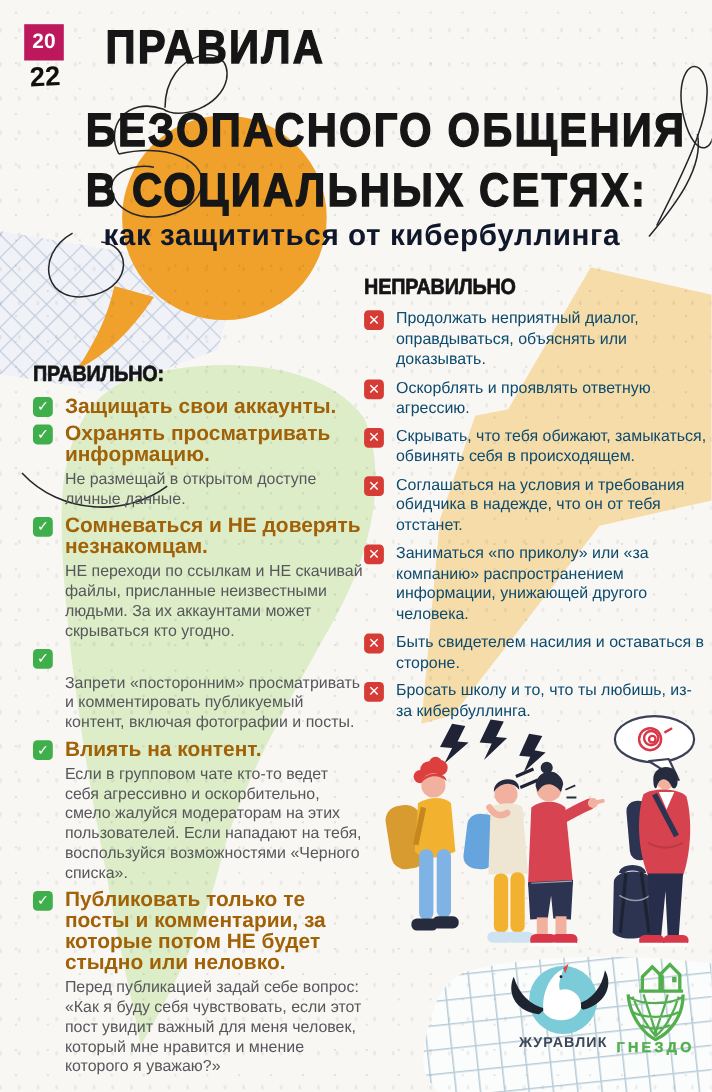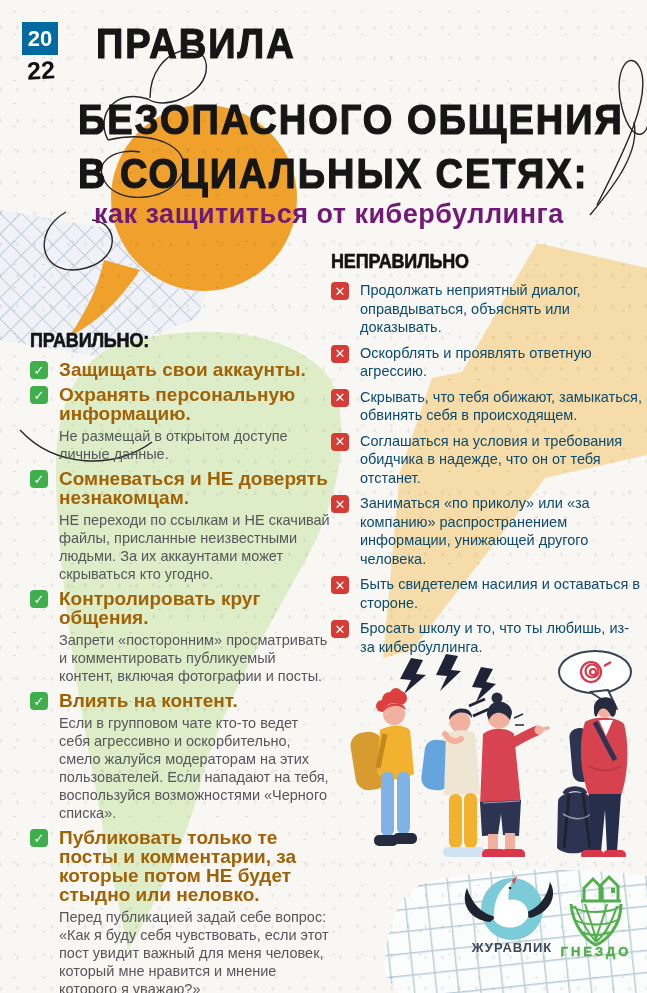--- a/index.html
+++ b/index.html
@@ -15,31 +15,31 @@
     background-image:
       radial-gradient(rgba(40,40,40,.11) 1px, transparent 1.4px),
       radial-gradient(rgba(40,40,40,.07) 1px, transparent 1.4px);
     background-size:29px 23px,17px 31px;
     background-position:0 0,9px 12px;
   }
   .deco{position:absolute;left:0;top:0;z-index:0;}
   .abs{position:absolute;}
 
   
-  .year-top{left:22px;top:22px;width:36px;height:33px;background:#0369a1;color:#fff;
-    display:flex;align-items:center;justify-content:center;font-size:22px;font-weight:700;z-index:2;}
+  .year-top{left:22px;top:22px;width:36px;height:33px;background:#be185d;color:#fff;
+    display:flex;align-items:center;justify-content:center;font-size:19px;font-weight:700;z-index:2;}
   .year-bottom{left:23px;top:56px;width:36px;text-align:center;color:#101010;
     font-size:25px;font-weight:700;z-index:2;transform:rotate(-3deg);}
   .title-line{color:#161616;font-weight:700;font-size:38px;letter-spacing:2px;
     transform:scaleY(1.12);transform-origin:top left;white-space:nowrap;z-index:2;
     -webkit-text-stroke:1.1px #161616;}
   .t1{left:96px;top:20px;}
   .t2{left:78px;top:96px;}
   .t3{left:78px;top:150px;}
-  .subtitle{left:94px;top:199px;font-size:27px;font-weight:700;color:#701a75;
+  .subtitle{left:94px;top:199px;font-size:27px;font-weight:700;color:#0f172a;
     letter-spacing:.5px;white-space:nowrap;z-index:2;}
 
   
   .col{z-index:2;}
   .col-heading{font-size:20px;font-weight:700;color:#141414;-webkit-text-stroke:.6px #141414;
     letter-spacing:-.2px;transform:scaleX(.9);transform-origin:left;margin:0 0 8px 0;}
   .do-col{left:30px;top:329px;width:300px;}
   .dont-col{left:331px;top:250px;width:312px;}
   .item-row{display:flex;align-items:flex-start;}
   .badge-icon{width:18px;height:18px;border-radius:4px;flex:0 0 18px;margin-right:11px;margin-top:1px;
@@ -122,37 +122,36 @@
     <div class="do-item">
       <div class="item-row">
         <span class="badge-icon check">✓</span>
         <span class="item-title">Защищать свои аккаунты.</span>
       </div>
     </div>
 
     <div class="do-item">
       <div class="item-row">
         <span class="badge-icon check">✓</span>
-        <span class="item-title">Охранять персональную информацию.</span>
+        <span class="item-title">Охранять просматривать информацию.</span>
       </div>
       <p class="item-body">Не размещай в открытом доступе личные данные.</p>
     </div>
 
     <div class="do-item">
       <div class="item-row">
         <span class="badge-icon check">✓</span>
         <span class="item-title">Сомневаться и НЕ доверять незнакомцам.</span>
       </div>
       <p class="item-body">НЕ переходи по ссылкам и НЕ скачивай файлы, присланные неизвестными людьми. За их аккаунтами может скрываться кто угодно.</p>
     </div>
 
     <div class="do-item">
       <div class="item-row">
         <span class="badge-icon check">✓</span>
-        <span class="item-title">Контролировать круг общения.</span>
       </div>
       <p class="item-body">Запрети «посторонним» просматривать и комментировать публикуемый контент, включая фотографии и посты.</p>
     </div>
 
     <div class="do-item">
       <div class="item-row">
         <span class="badge-icon check">✓</span>
         <span class="item-title">Влиять на контент.</span>
       </div>
       <p class="item-body">Если в групповом чате кто-то ведет себя агрессивно и оскорбительно, смело жалуйся модераторам на этих пользователей. Если нападают на тебя, воспользуйся возможностями «Черного списка».</p>

